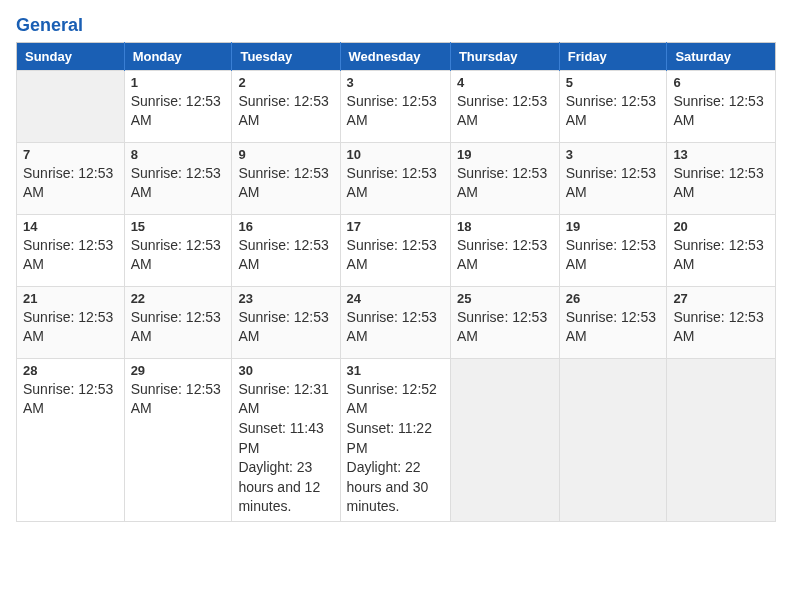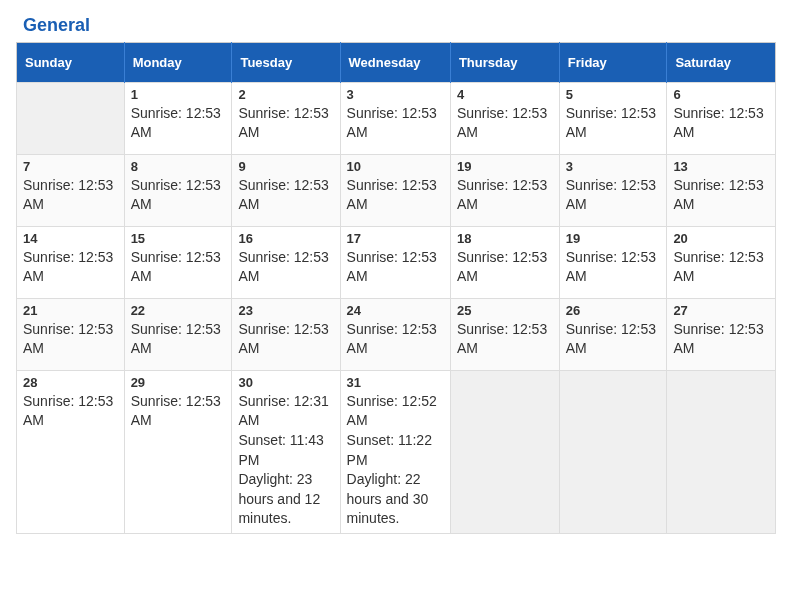--- a/index.html
+++ b/index.html
@@ -8,21 +8,20 @@
       background: #fff;
       width: 792px;
       min-height: 612px;
       padding: 16px;
     }
     .header-area {
       display: flex;
       justify-content: space-between;
       align-items: flex-start;
       margin-bottom: 6px;
-      margin-left: 7px;
     }
     .logo {
       display: flex;
       align-items: center;
       gap: 0;
     }
     .logo-text {
       font-size: 18px;
       font-weight: bold;
       color: #333;
@@ -52,21 +51,21 @@
     }
     .calendar {
       width: 100%;
       border-collapse: collapse;
       border: 1px solid #ccc;
     }
     .calendar thead tr th {
       background: #1a5fb4;
       color: #fff;
       text-align: left;
-      padding: 12px 8px;
+      padding: 6px 8px;
       font-size: 13px;
       font-weight: bold;
       border-right: 1px solid #3a7fd4;
     }
     .calendar thead tr th:last-child {
       border-right: none;
     }
     .calendar tbody tr td {
       border: 1px solid #ddd;
       vertical-align: top;

